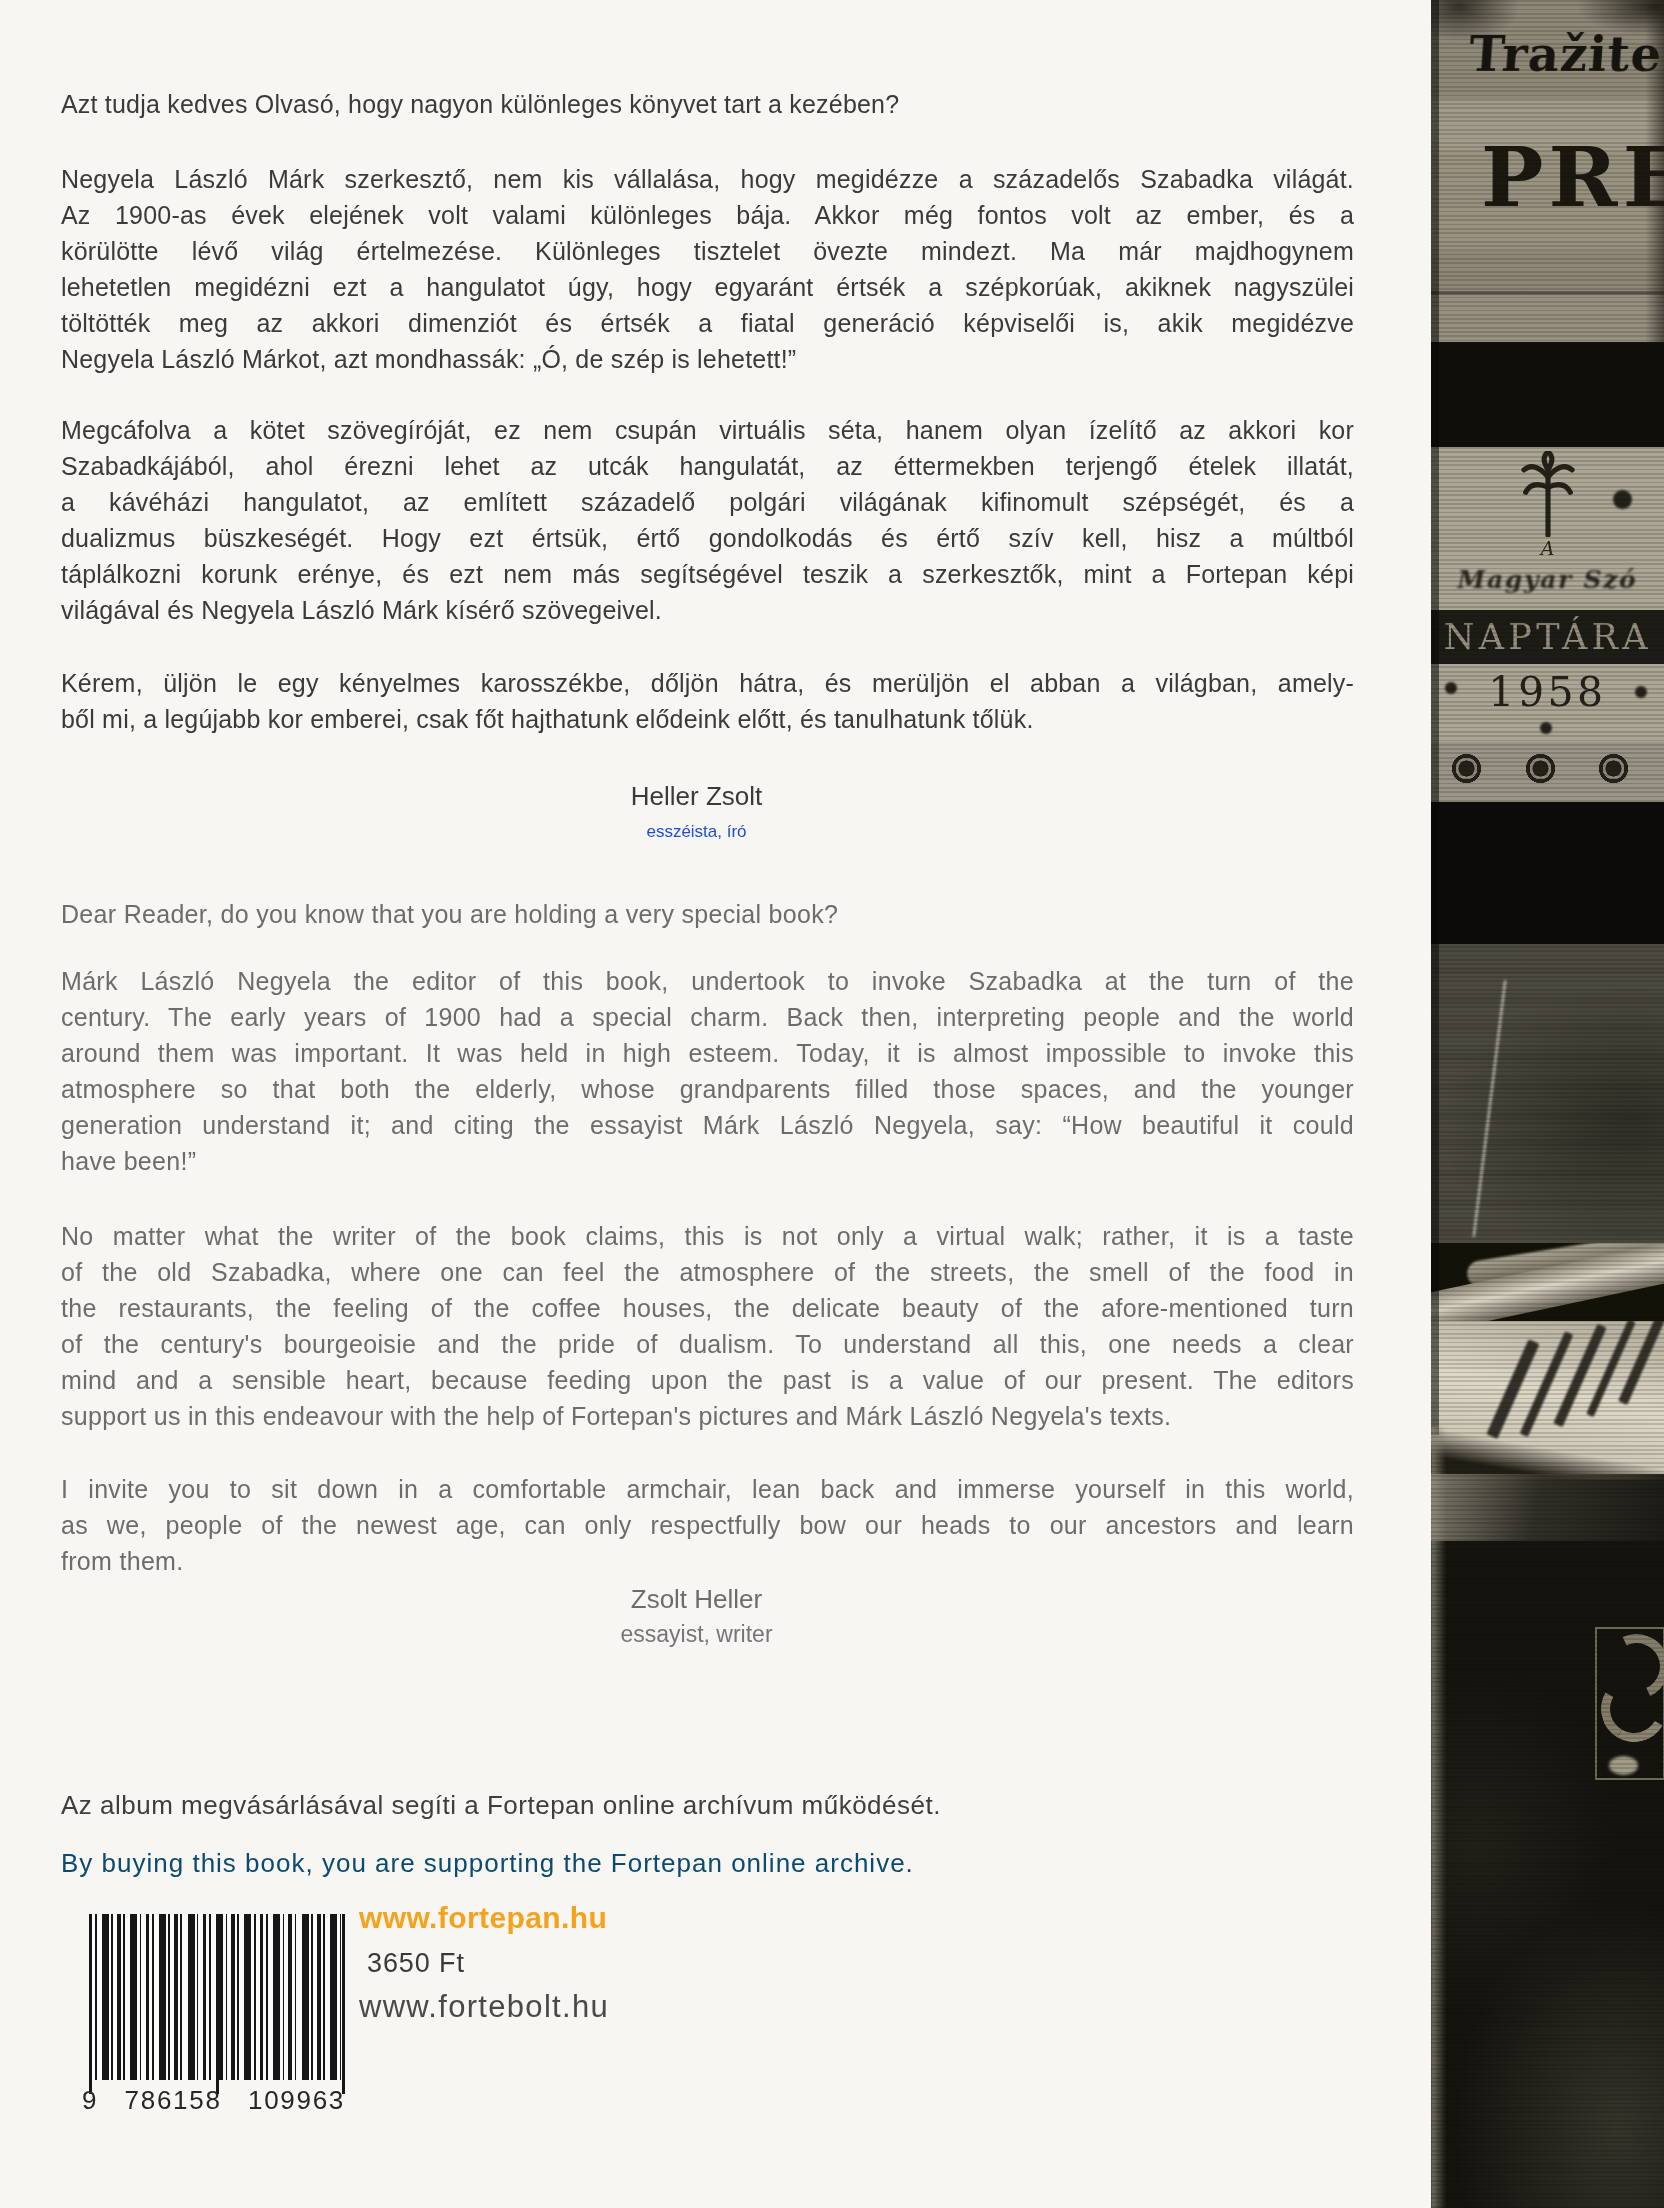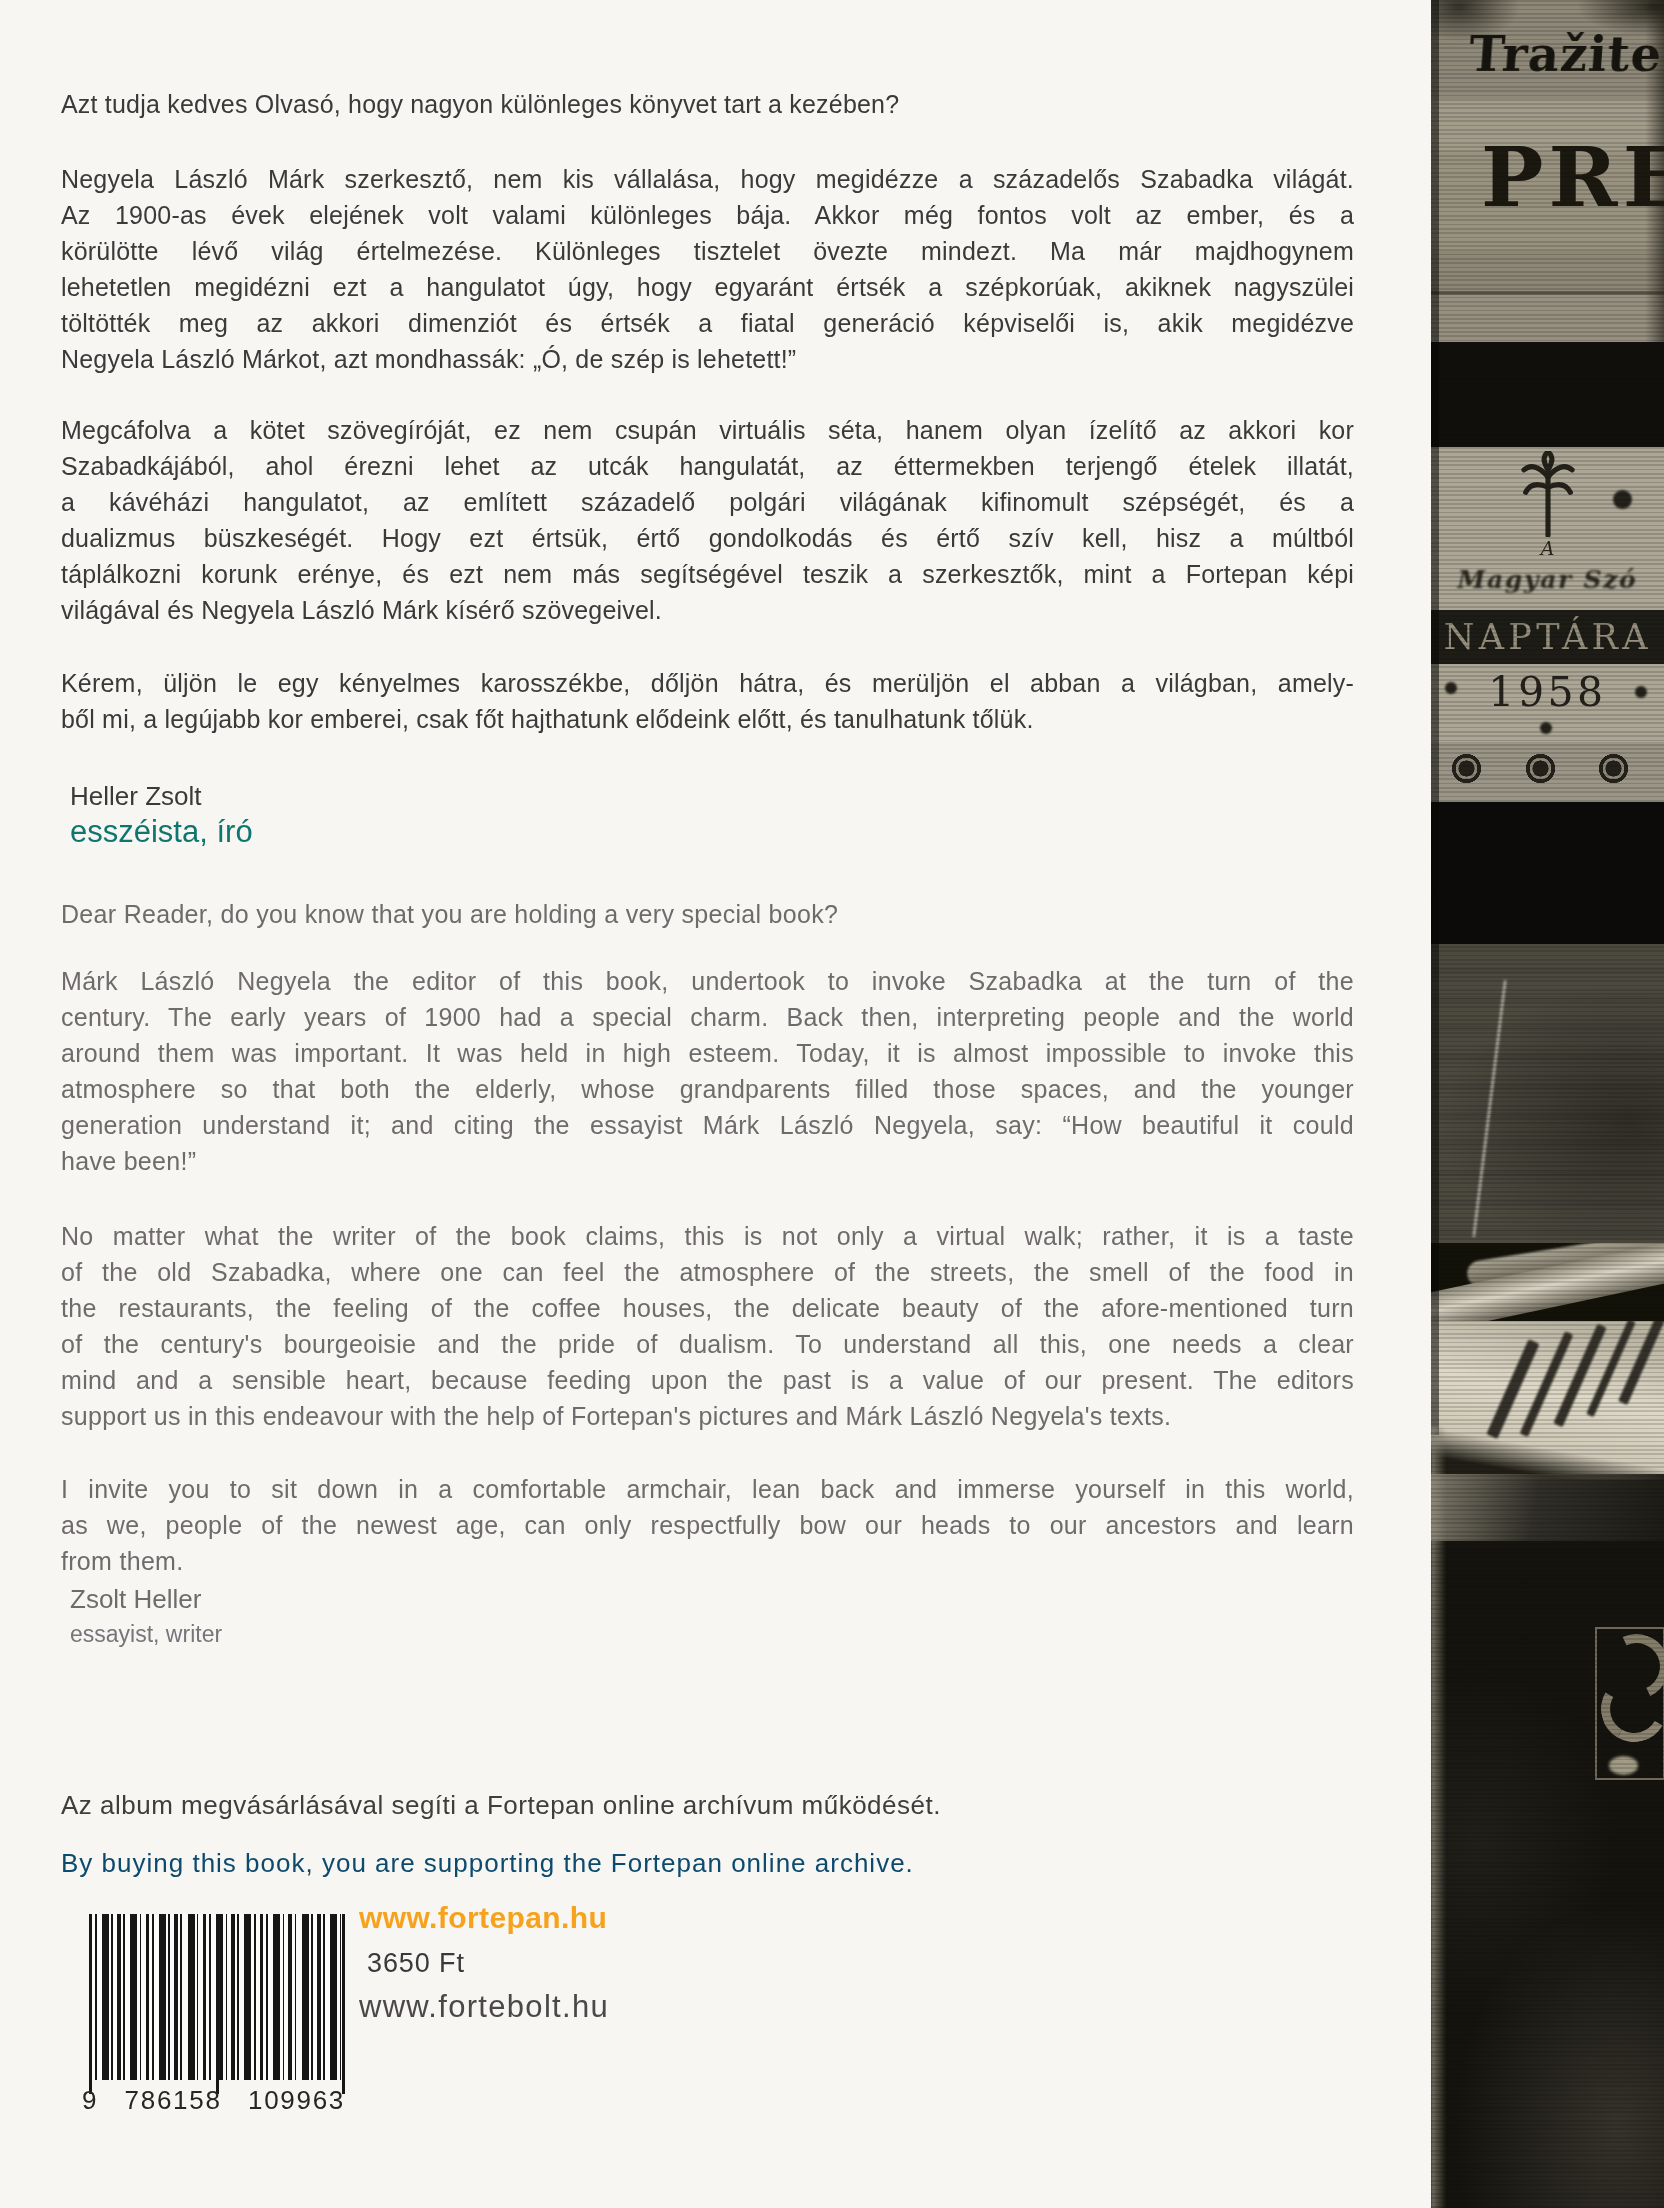--- a/index.html
+++ b/index.html
@@ -16,26 +16,26 @@
     position:absolute; left:61px; width:1293px;
     font-size:25px; line-height:36px;
     overflow:hidden;
   }
   .hu { color:#3c393b; letter-spacing:0.2px; }
   .en { color:#6f6b6d; letter-spacing:0.3px; }
   .tline { text-align:justify; text-align-last:justify; }
   .tline.last { text-align-last:left; }
 
   .signature {
-    position:absolute; left:70px; width:1293px; text-align:left;
+    position:absolute; left:50px; width:1293px; text-align:center;
     line-height:35px;
   }
   .signature .sig-name { font-size:26px; }
   .sig-hu .sig-name { color:#3c393b; }
-  .sig-hu .sig-title { font-size:31px; color:#0f766e; }
+  .sig-hu .sig-title { font-size:17px; color:#1d4ed8; }
   .sig-en .sig-name { color:#6f6b6d; }
   .sig-en .sig-title { font-size:23px; color:#78747a; }
 
   .support-line { position:absolute; left:61px; width:1293px; font-size:26px; }
   .support-hu { color:#403d3f; letter-spacing:0.5px; }
   .support-en { color:#0c4a6e; letter-spacing:1px;margin-top:20px; }
 
   
   .urls { position:absolute; left:359px; top:1901px; display:flex; align-items:baseline; gap:54px;flex-direction:column; }
   .url-primary { font-size:30px; font-weight:bold; color:#f6a21d; letter-spacing:0.4px; }

